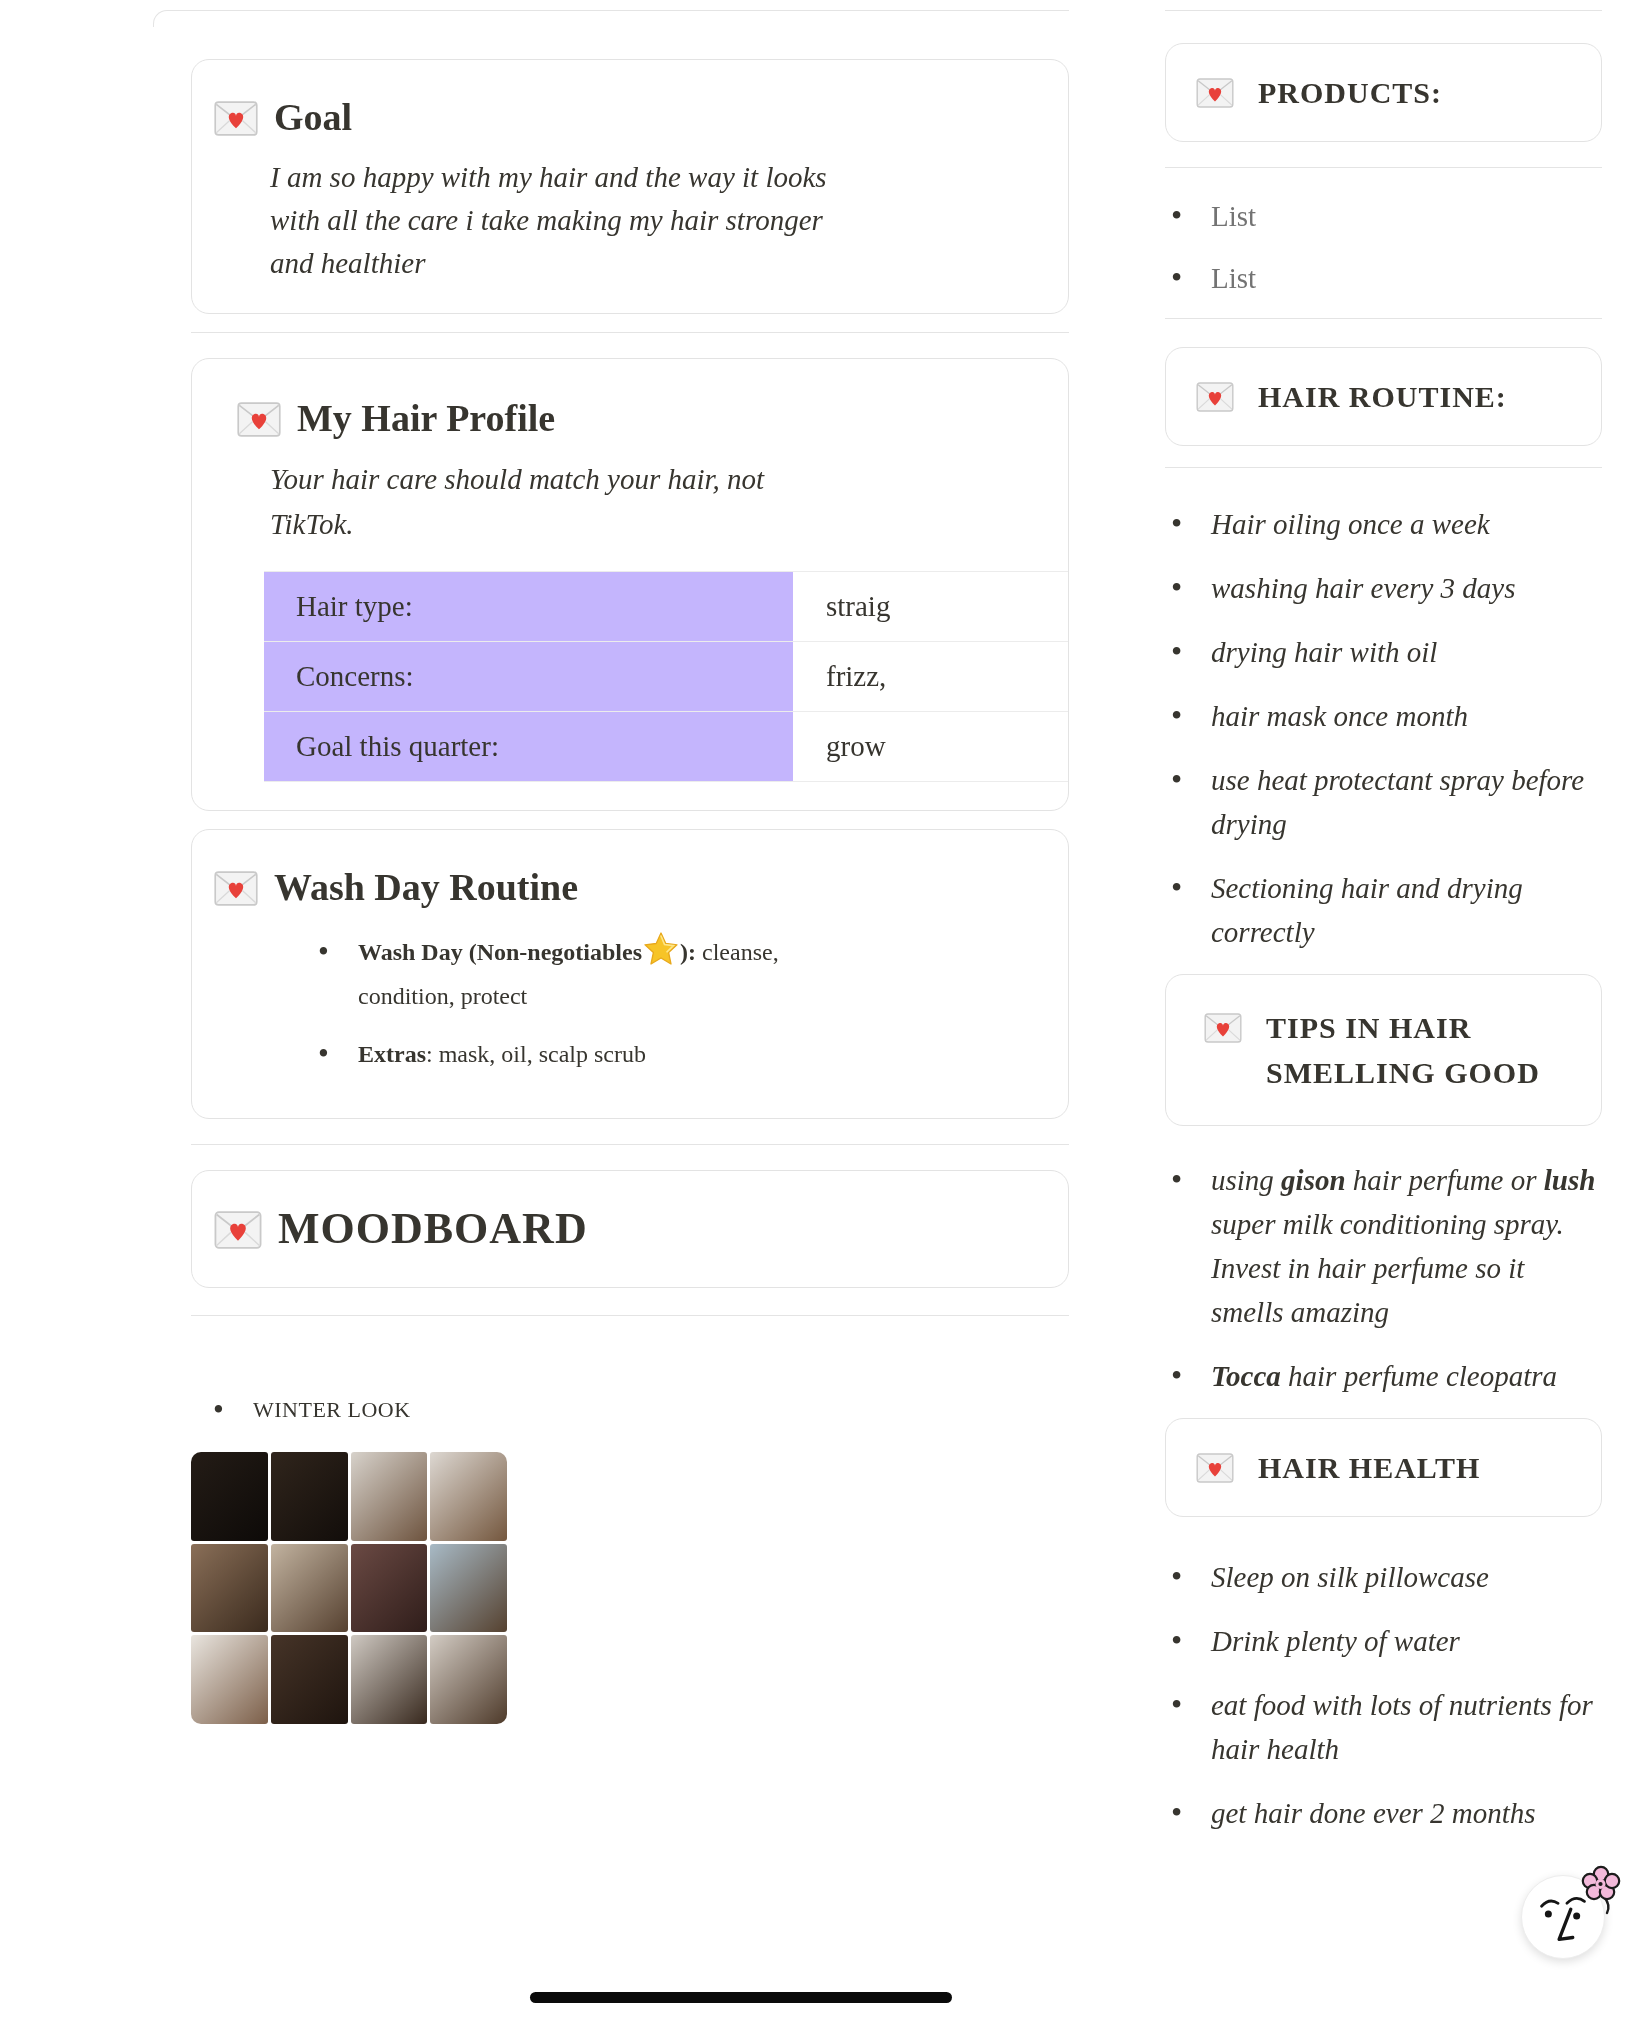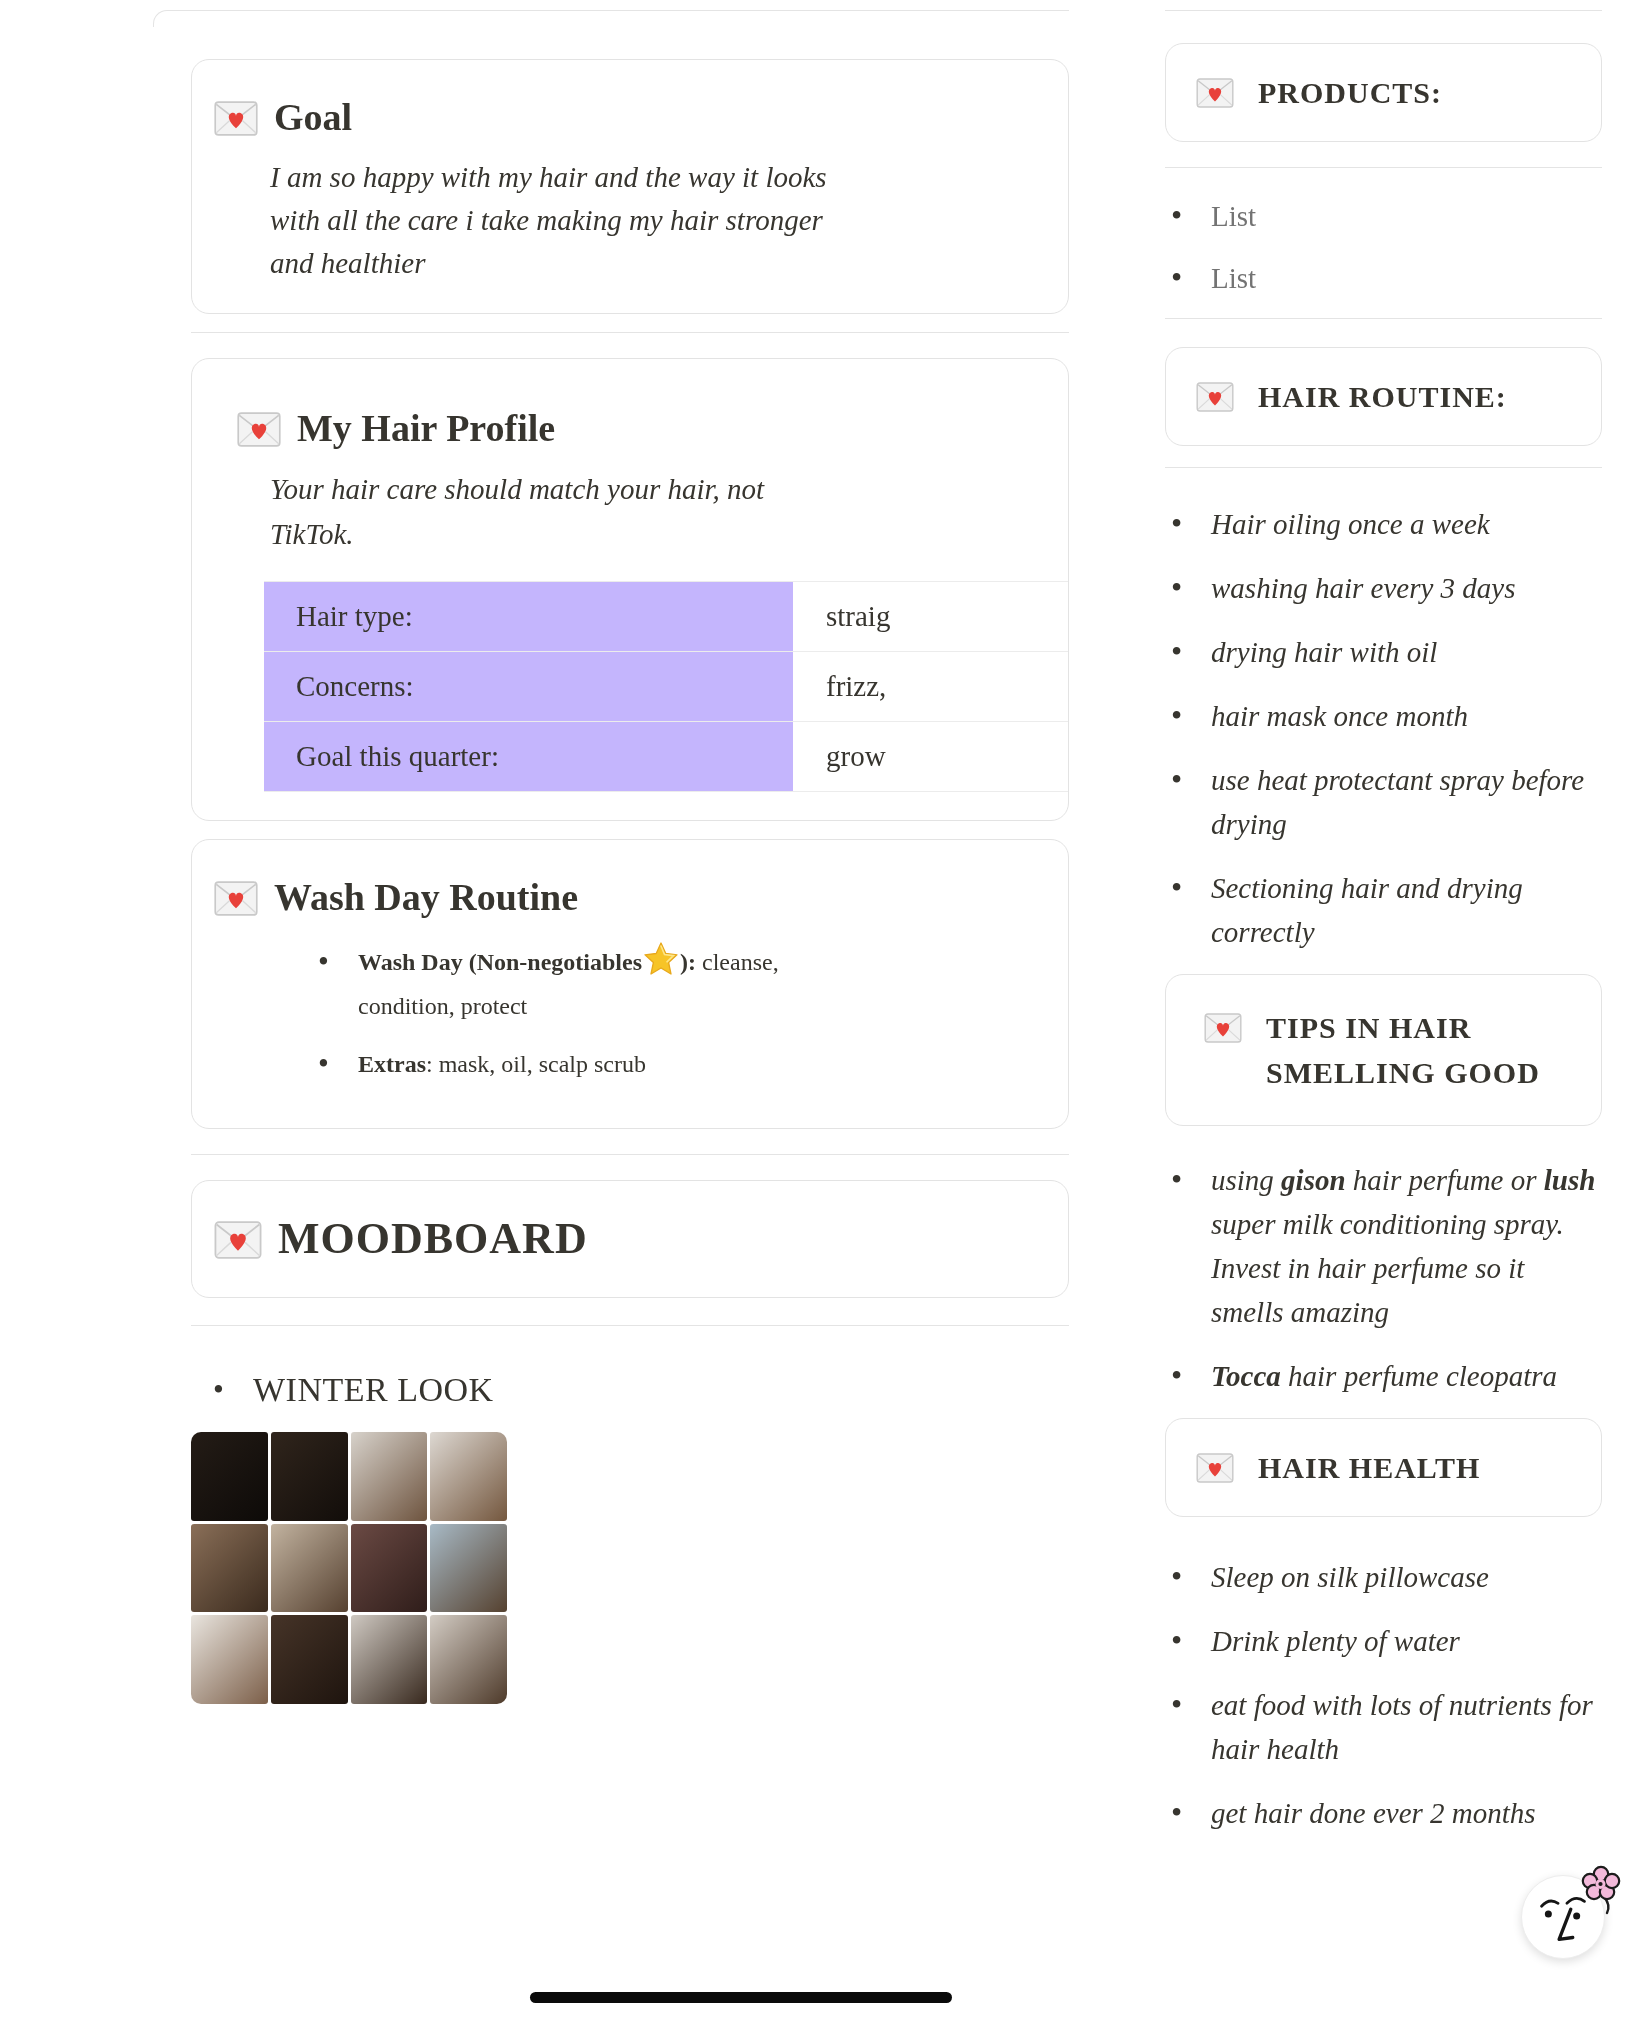--- a/index.html
+++ b/index.html
@@ -17,21 +17,21 @@
   .card{background:#fff;border:1.5px solid #e3e3e3;border-radius:18px;box-sizing:border-box;}
 
   
   .card-l{padding:32px 22px 28px;}
   .title-row{display:flex;align-items:flex-start;}
   .letter-icon-l{width:44px;height:35px;margin-top:9px;flex:0 0 44px;}
   .title-l{margin-left:16px;font-size:38px;font-weight:bold;line-height:50px;}
   .goal-body{margin-left:56px;margin-top:14px;font-style:italic;font-size:29px;line-height:43px;max-width:575px;}
 
   .profile-card{padding:32px 0 28px;overflow:hidden;}
-  .profile-card .title-row{margin:12px 22px;padding-left:23px;}
+  .profile-card .title-row{margin:2px 22px;padding-left:23px;}
   .profile-sub{margin-left:78px;margin-top:14px;font-style:italic;font-size:29px;line-height:45px;max-width:580px;}
   .hp-table{margin-left:72px;margin-top:24px;border-top:1px solid #ececec;}
   .t-row{display:flex;height:69px;border-bottom:1px solid #ececec;}
   .t-label{width:532px;box-sizing:border-box;background:#c4b5fd;display:flex;align-items:center;
            padding-left:32px;font-size:29px;border-right:3px solid #fff;}
   .t-value{flex:1;display:flex;align-items:center;padding-left:30px;font-size:29px;position:relative;overflow:hidden;}
   .t-value .fade{position:absolute;top:0;right:0;width:74px;height:100%;
            background:linear-gradient(to right,rgba(255,255,255,0),#ffffff 80%);}
 
   .washday-list{margin:18px 0 0 92px;padding:0;list-style:none;font-size:24px;line-height:44px;max-width:540px;}
@@ -40,21 +40,21 @@
   .b{font-weight:bold;}
   .star-svg{width:34px;height:33px;vertical-align:-5px;margin:0 2px;}
 
   .moodboard-card{padding:28px 22px;}
   .title-xl{margin-left:16px;font-size:44px;font-weight:bold;line-height:60px;letter-spacing:1px;}
   .letter-icon-xl{width:48px;height:38px;margin-top:12px;flex:0 0 48px;}
 
   .looks{display:flex;margin-top:42px;}
   .look-block-w{width:316px;margin-right:116px;}
   .look-block-s{width:277px;}
-  .look-label{position:relative;font-size:34px;line-height:44px;letter-spacing:0.5px;}
+  .look-label{position:relative;font-size:22px;line-height:44px;letter-spacing:0.5px;margin-top:30px;}
   .look-label.w{padding-left:62px;} .look-label.w::before{content:"•";position:absolute;left:22px;font-size:31px;}
   .look-label.s{padding-left:44px;} .look-label.s::before{content:"•";position:absolute;left:6px;font-size:31px;}
   .collage{margin-top:20px;display:grid;gap:3px;border-radius:10px;overflow:hidden;}
   .collage-w{grid-template-columns:repeat(4,1fr);height:272px;}
   .collage-s{grid-template-columns:repeat(3,1fr);height:280px;}
   .tile{width:100%;height:100%;border-radius:3px;}
 
   
   .card-r{padding:26px 30px;}
   .card-r .title-row{align-items:flex-start;}

